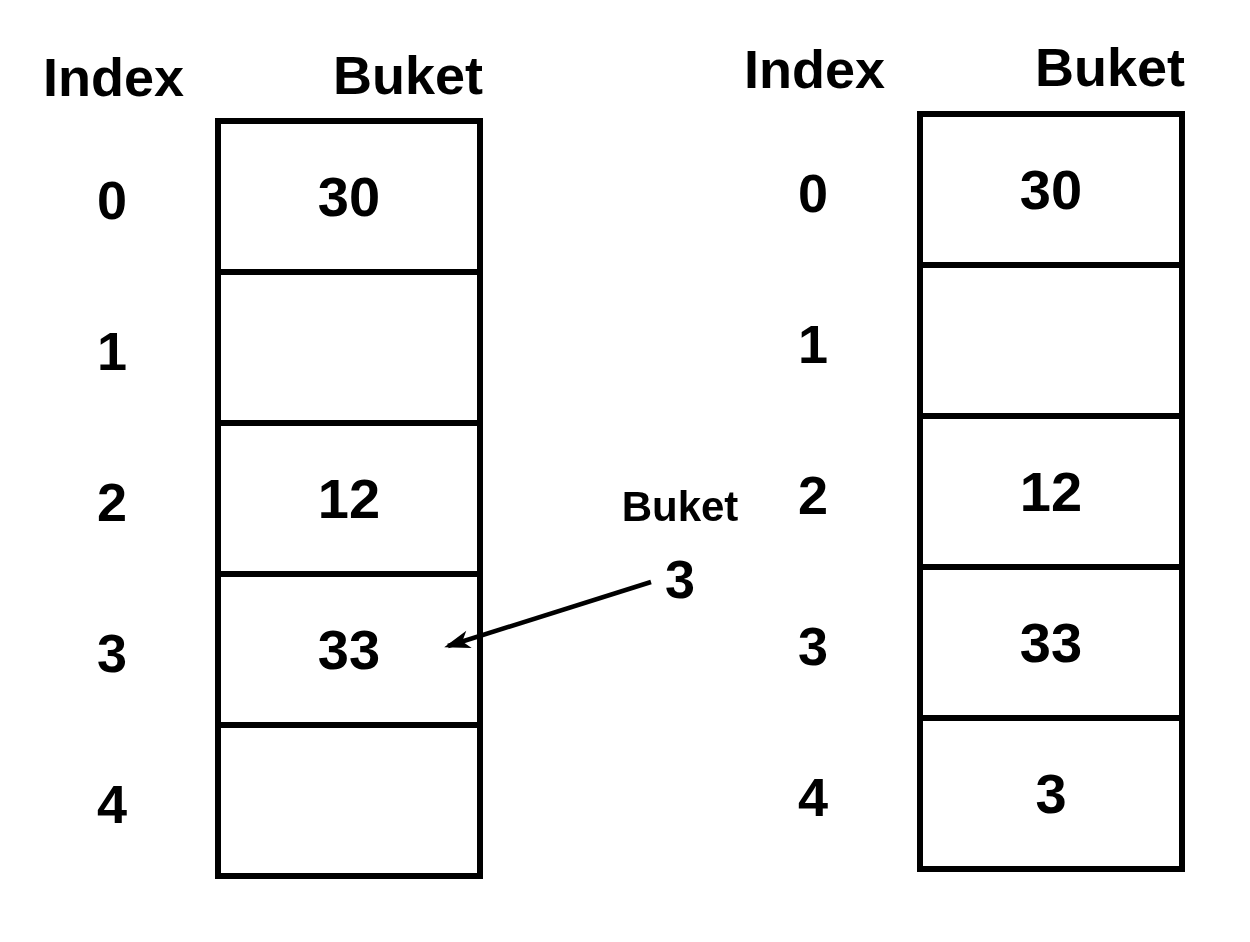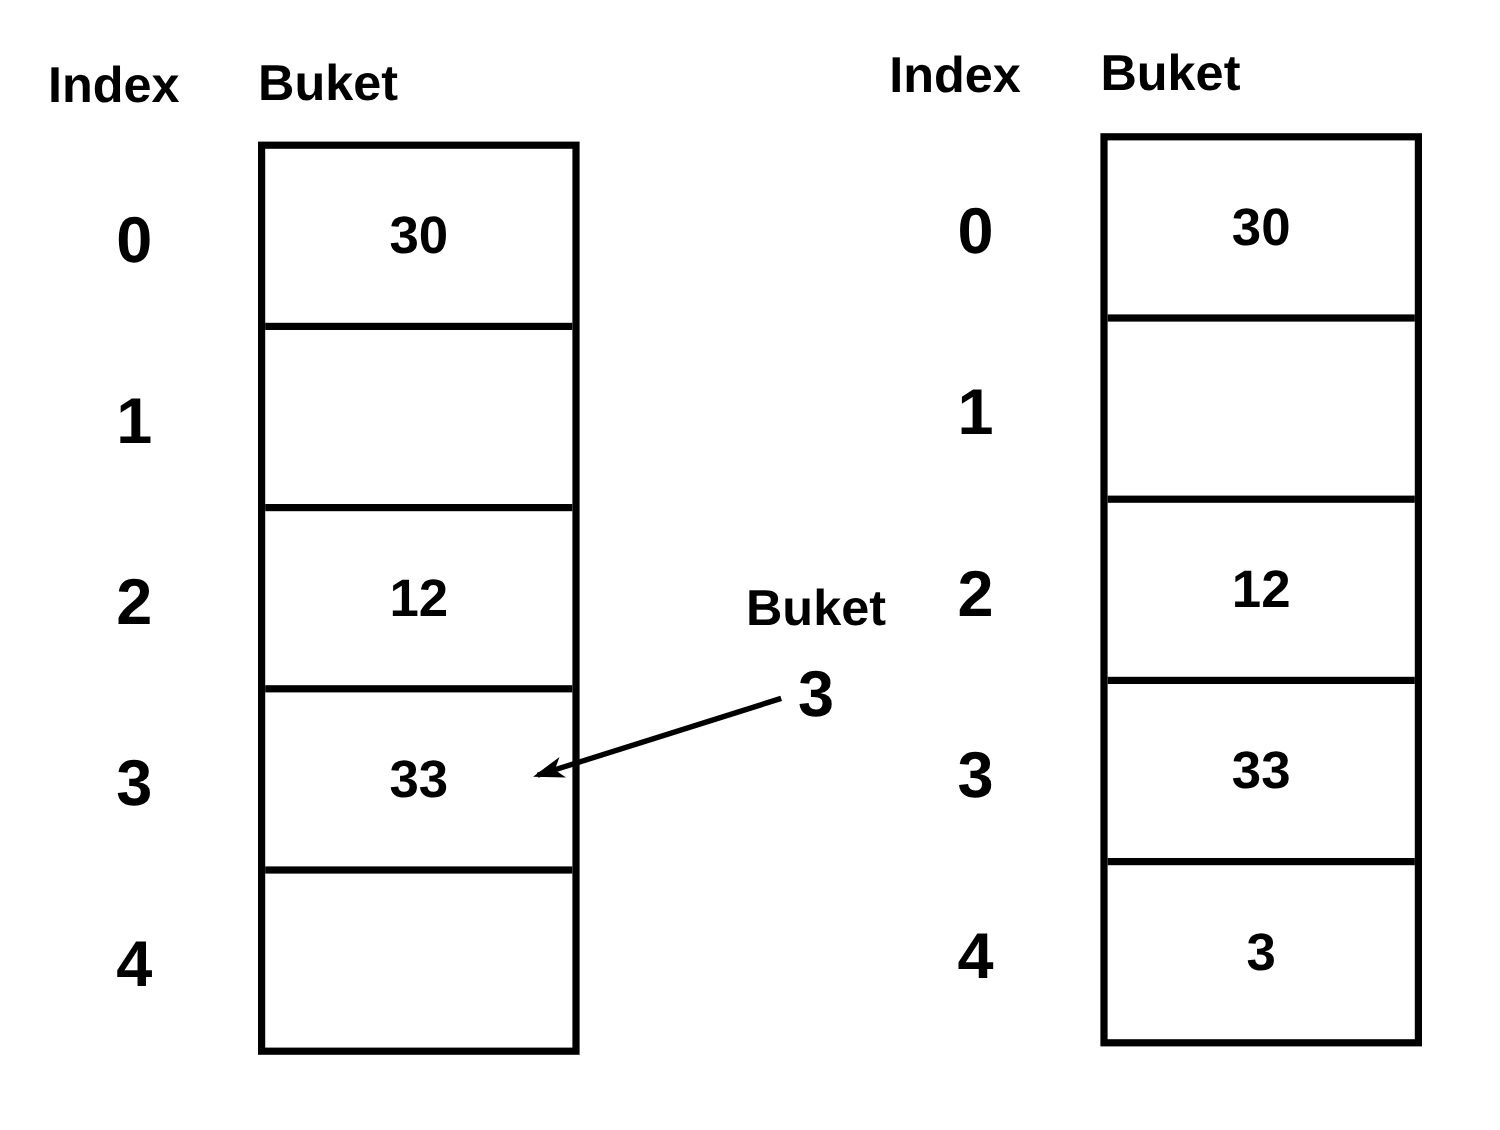--- a/index.html
+++ b/index.html
@@ -8,23 +8,23 @@
     width: 1250px;
     height: 942px;
     background: #ffffff;
     color: #000000;
     font-family: "Liberation Sans", sans-serif;
     font-weight: bold;
     overflow: hidden;
   }
   .hdr {
     position: absolute;
-    font-size: 42px;
+    font-size: 54px;
     line-height: 1;
-    text-align: left;
+    text-align: right;
     white-space: nowrap;
   }
   .index-col { position: absolute; width: 124px; }
   .index-cell {
     height: 151px;
     display: flex;
     align-items: center;
     justify-content: center;
     font-size: 54px;
     line-height: 1;
@@ -35,21 +35,21 @@
     border: 6px solid #000000;
     box-sizing: border-box;
     background: #ffffff;
   }
   .bucket-cell {
     height: 145px;
     border-bottom: 6px solid #000000;
     display: flex;
     align-items: center;
     justify-content: center;
-    font-size: 44px;
+    font-size: 56px;
     line-height: 1;
   }
   .bucket-cell:last-child { border-bottom: none; }
 
   
   .left-idx-hdr   { left: 40px;  top: 50px;  width: 144px; }
   .left-bkt-hdr   { left: 215px; top: 48px;  width: 268px; }
   .left-index-col { left: 50px;  top: 124px; }
   .left-table     { left: 215px; top: 118px; }
 

